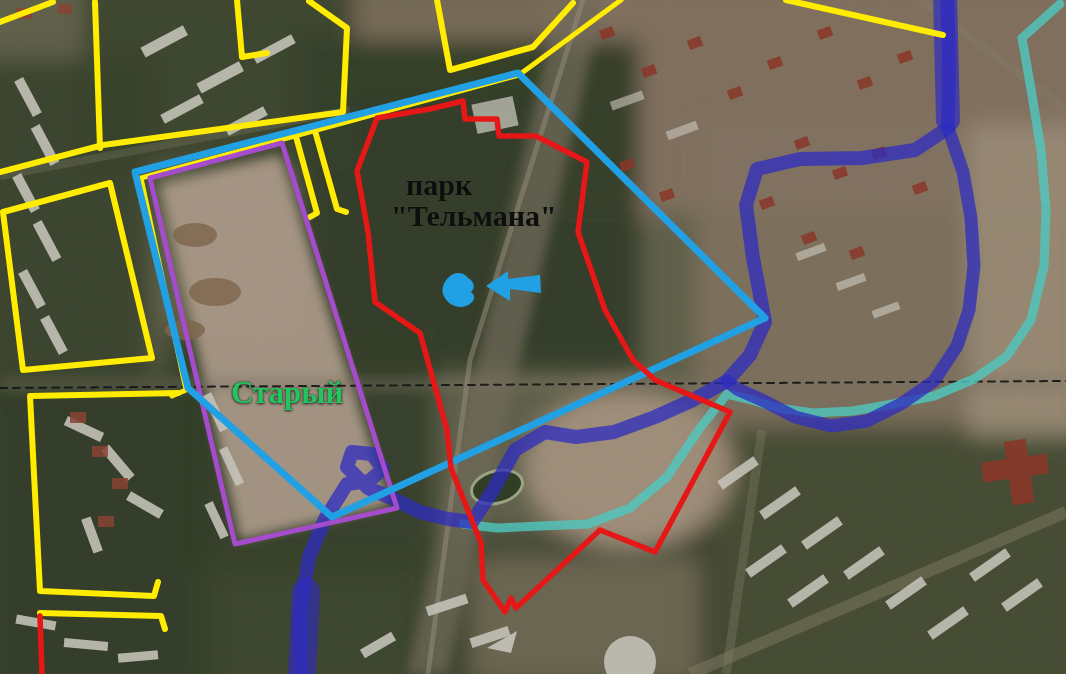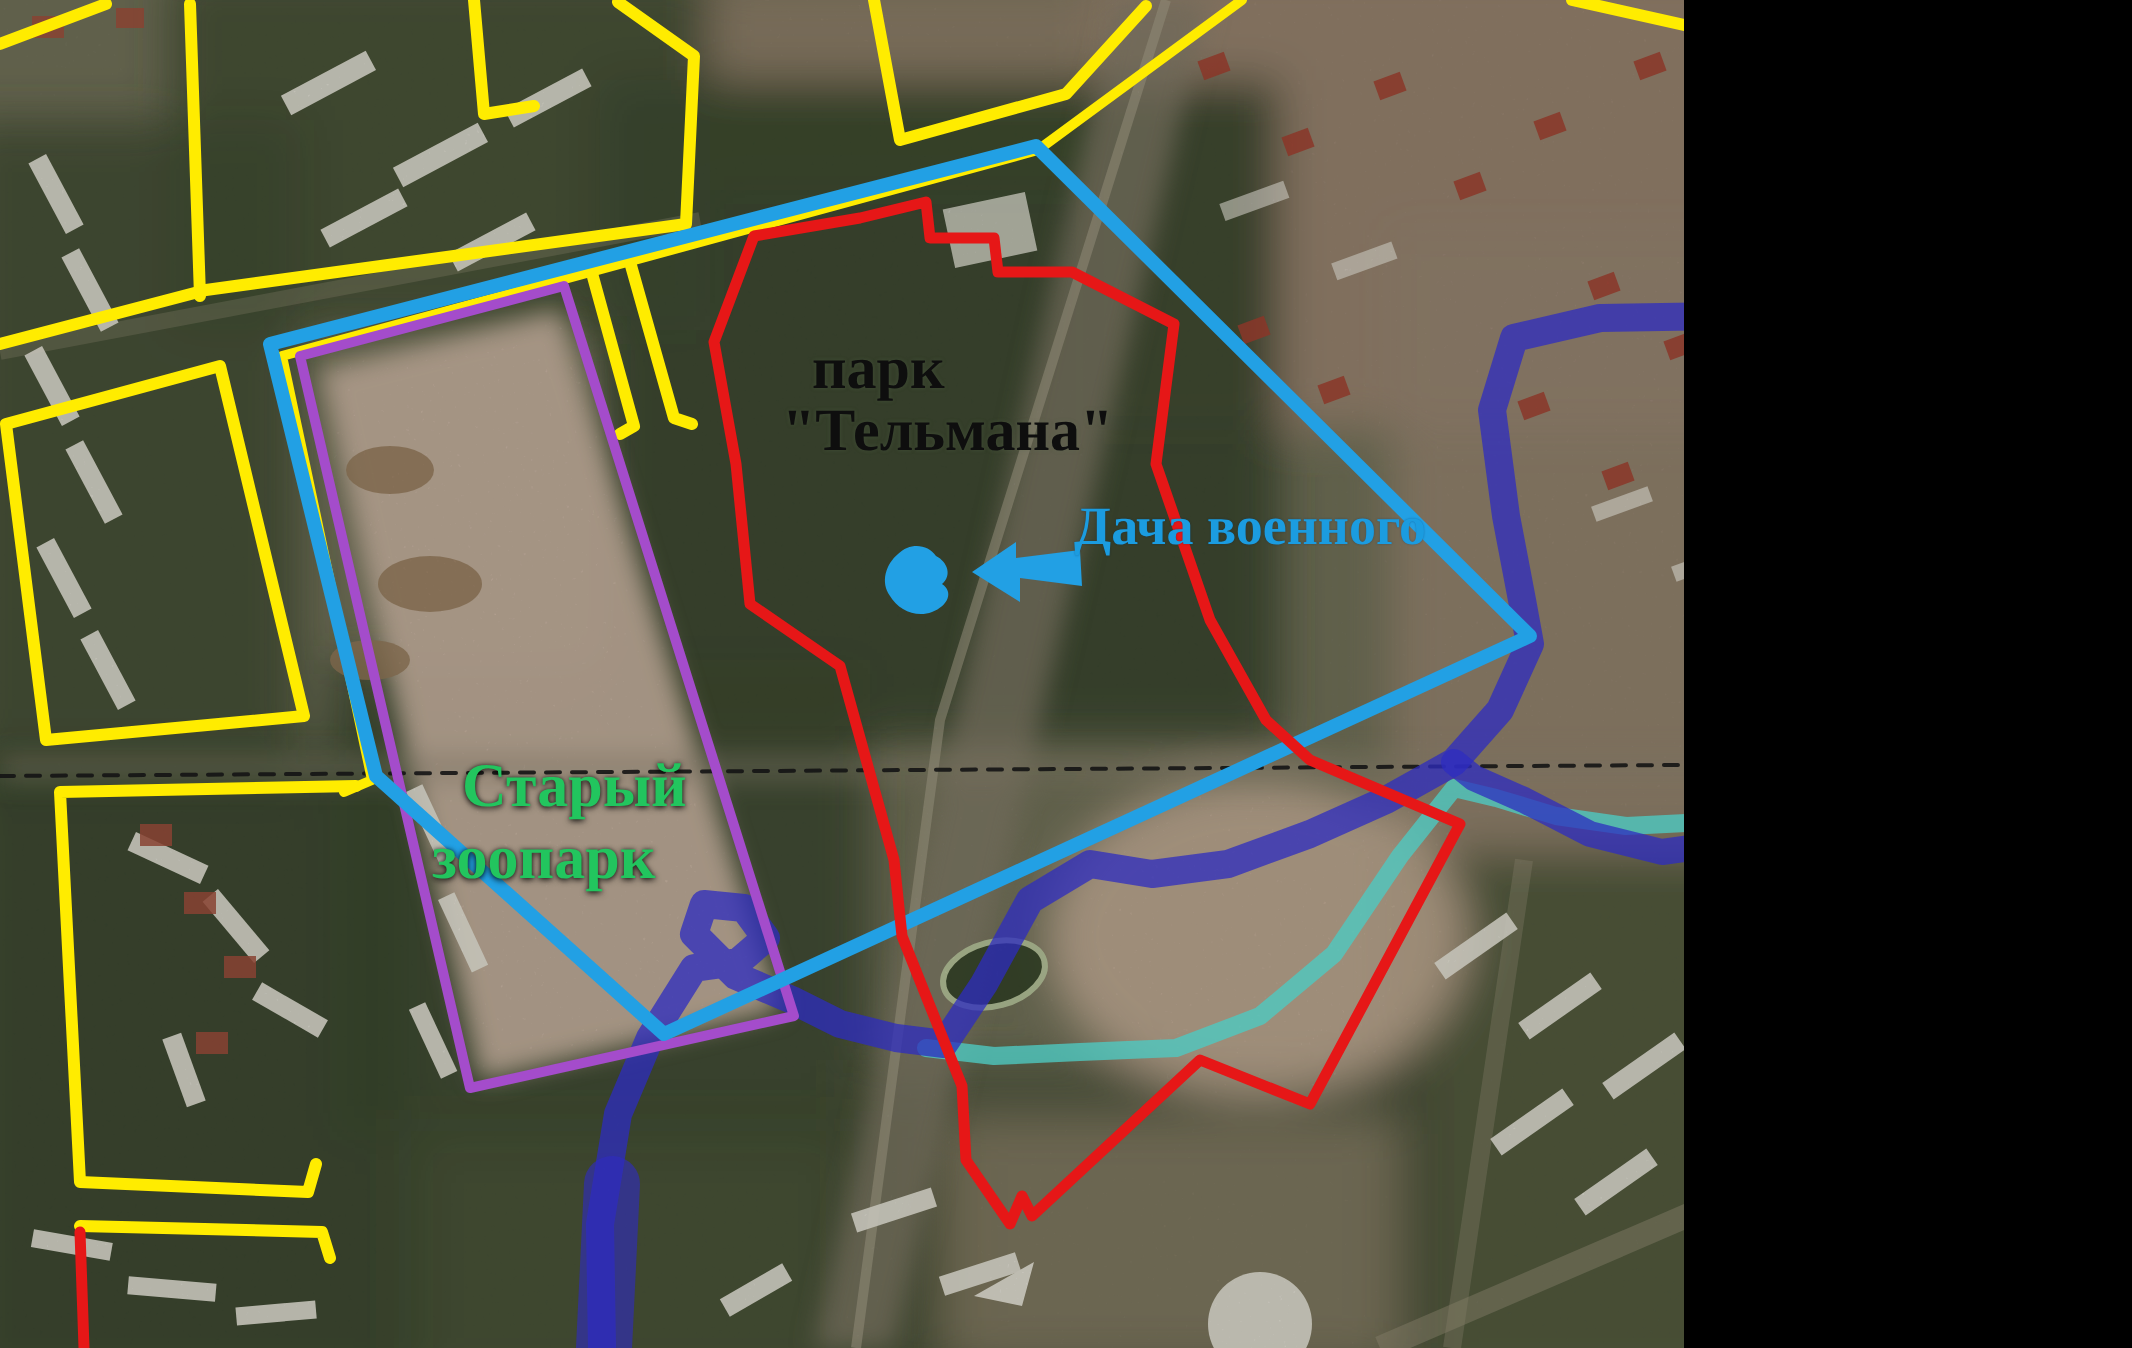--- a/index.html
+++ b/index.html
@@ -1,17 +1,17 @@
 <!DOCTYPE html>
 <html><head>
 <meta charset="utf-8">
 <style>
   html,body{margin:0;padding:0;background:#000;}
   #stage{
-    position:relative;width:842px;height:674px;overflow:hidden;
+    position:relative;width:1066px;height:674px;overflow:hidden;
     font-family:"Liberation Serif", serif;
   }
   #stage svg{position:absolute;left:0;top:0;}
   .map-label{position:absolute;font-weight:bold;line-height:1;white-space:pre;}
   .lbl-park{font-size:30px;color:#0e0e0e;text-shadow:0 0 2px rgba(90,110,80,.35);}
   .lbl-dacha{font-size:27px;color:#1b9ce0;text-shadow:0 0 1px rgba(10,40,90,.4);}
   .lbl-zoo{font-size:31px;color:#22c55e;text-shadow:0 1px 3px rgba(0,0,0,.75),0 0 2px rgba(0,0,0,.5);}
 </style>
 </head>
 <body>
@@ -167,17 +167,15 @@
         <polygon points="377,118 430,109 463,101 465,119 497,119 499,136 536,136 587,162 578,232 605,310 633,360 655,380 730,412 655,552 600,530 516,608 511,598 505,612 483,580 481,543 451,468 447,430 420,333 375,302 368,232 357,171" fill="none" stroke="#e61717" stroke-width="5.5" stroke-linejoin="round" stroke-linecap="round"></polygon>
         <polyline points="40,616 42,674" fill="none" stroke="#e61717" stroke-width="5.5" stroke-linejoin="round" stroke-linecap="round"></polyline>
         <polygon points="486,286 508,271 508,279 540,275 541,293 510,289 510,301" fill="#22a0e4" stroke-linejoin="round" stroke-linecap="round"></polygon>
         <path d="M449,277 C455,271 464,272 468,278 C474,281 476,288 471,292 C477,296 474,303 466,306 C458,309 449,305 445,298 C440,291 443,282 449,277 Z" fill="#22a0e4" stroke-linejoin="round" stroke-linecap="round"></path>
       </g>
   </svg>
 
   <div class="map-label lbl-park" style="left:406px;top:170px;">парк</div>
   <div class="map-label lbl-park" style="left:391px;top:201px;">"Тельмана"</div>
 
-  <div class="map-label lbl-dacha" style="left:537px;top:250px;">Дача военного</div>
 
   <div class="map-label lbl-zoo" style="left:231px;top:377px;">Старый</div>
-  <div class="map-label lbl-zoo" style="left:216px;top:413px;">зоопарк</div>
 </div>
 
 </body></html>

